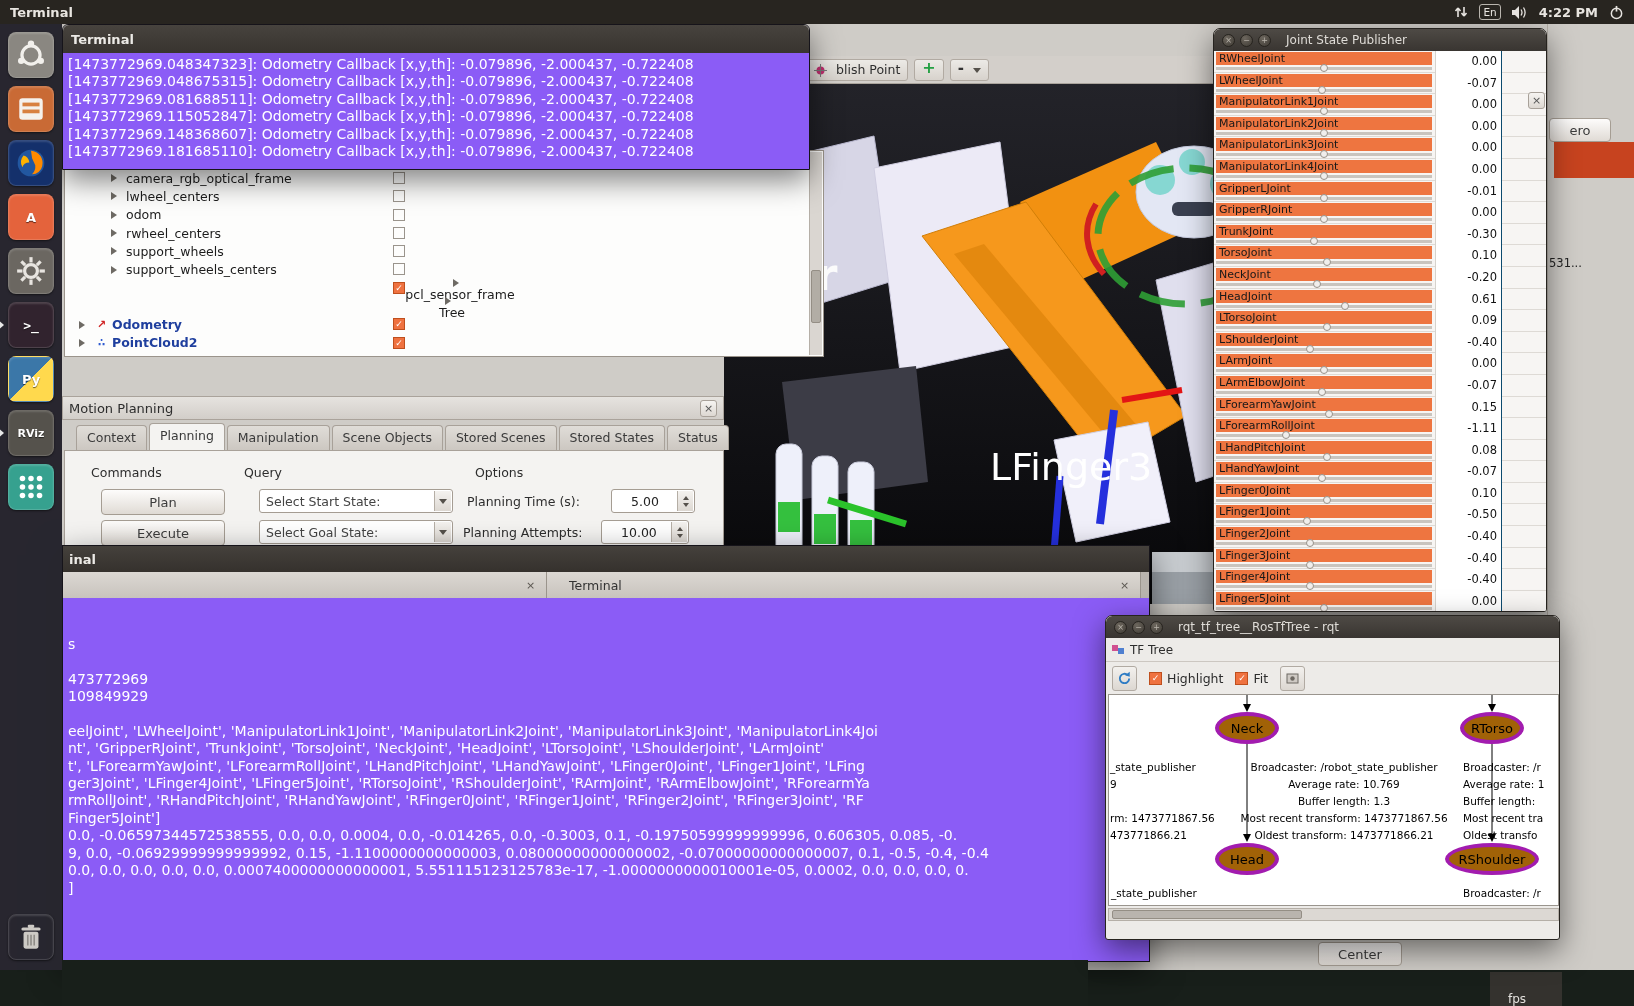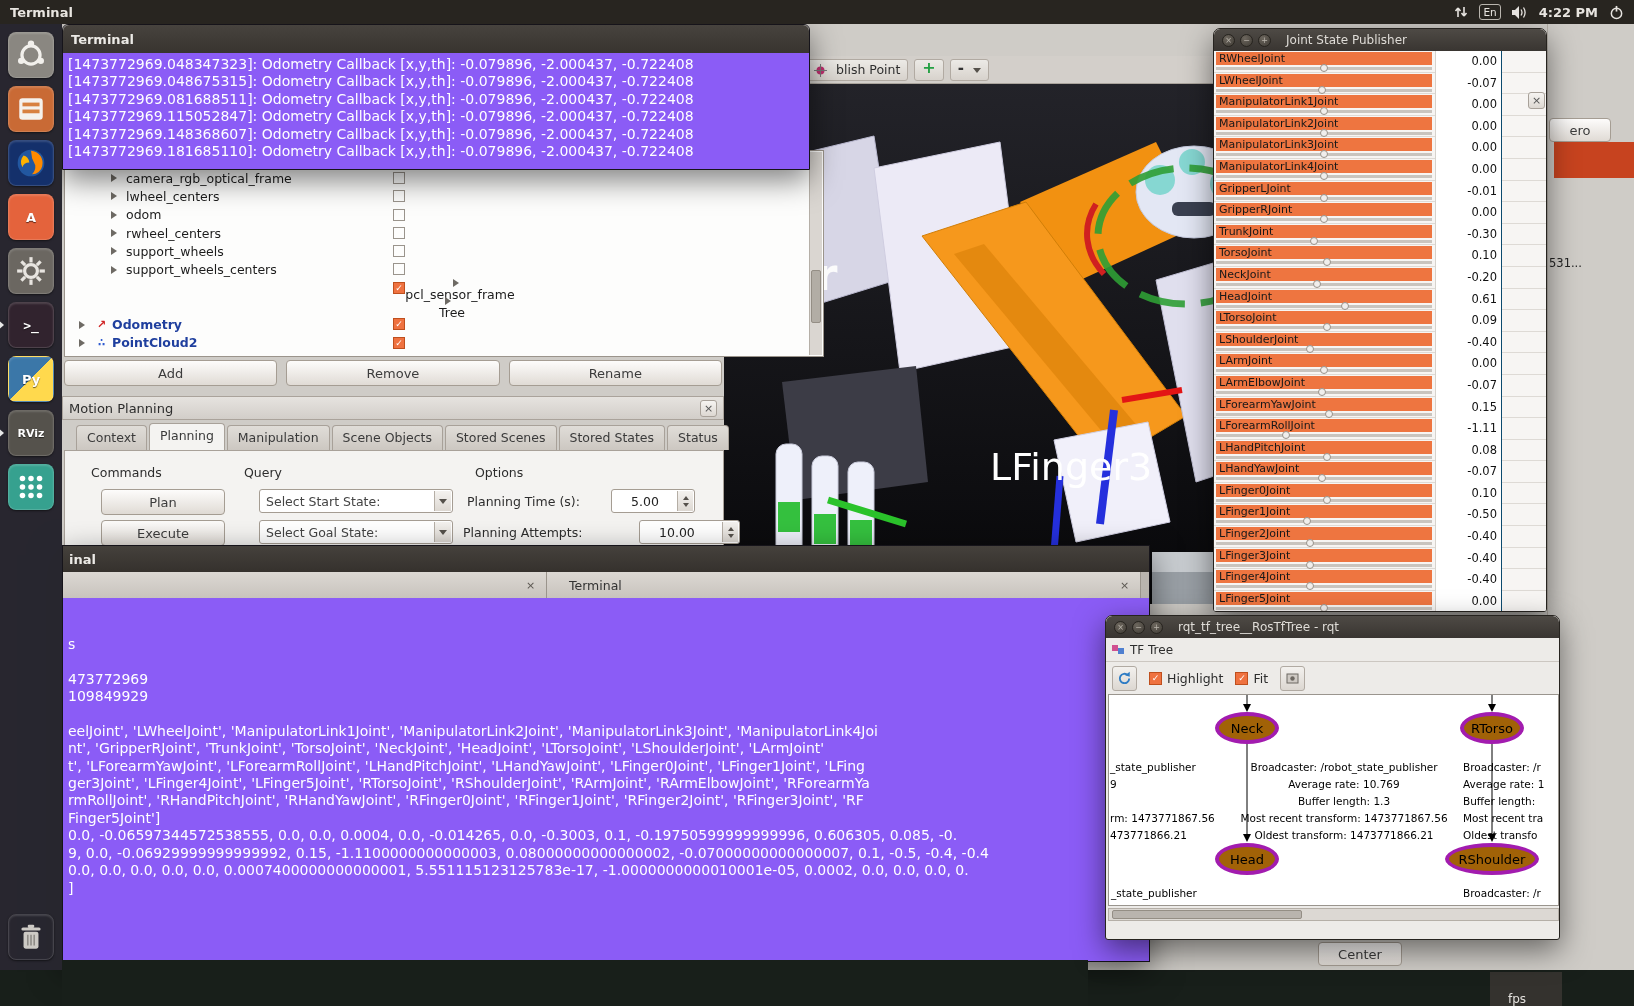--- a/index.html
+++ b/index.html
@@ -279,25 +279,20 @@
             <div class="tri"></div>
             <div class="dicon pointcloud">∴</div>
             <div class="tlabel disp">PointCloud2</div>
             <div class="cb on">✓</div>
           </div>
         </div>
       <div id="tree-scroll">
           <div id="tree-thumb"></div>
         </div>
     </div>
-    <div id="displays-buttons">
-      <div class="btn">Add</div>
-      <div class="btn">Remove</div>
-      <div class="btn">Rename</div>
-    </div>
 
     <div id="mp-header">
       <span>Motion Planning</span>
       <div id="mp-close">×</div>
     </div>
     <div id="mp-tabs">
         <div class="tab">Context</div>
         <div class="tab active">Planning</div>
         <div class="tab">Manipulation</div>
         <div class="tab">Scene Objects</div>
@@ -325,21 +320,21 @@
       </div>
       <span class="mp-label" style="left:402px;top:43px">Planning Time (s):</span>
       <div class="spin" style="left:546px;top:38px;width:84px">
         <span>5.00</span>
         <span class="arrows">
             <span class="tri-up"></span>
             <span class="tri-dn"></span>
           </span>
       </div>
       <span class="mp-label" style="left:398px;top:74px">Planning Attempts:</span>
-      <div class="spin" style="left:574px;top:69px;width:101px">
+      <div class="spin" style="left:536px;top:69px;width:88px">
         <span>10.00</span>
         <span class="arrows">
             <span class="tri-up"></span>
             <span class="tri-dn"></span>
           </span>
       </div>
     </div>
 
     <div id="right-panel">
       <div id="zero-frag" class="btn">ero</div>

